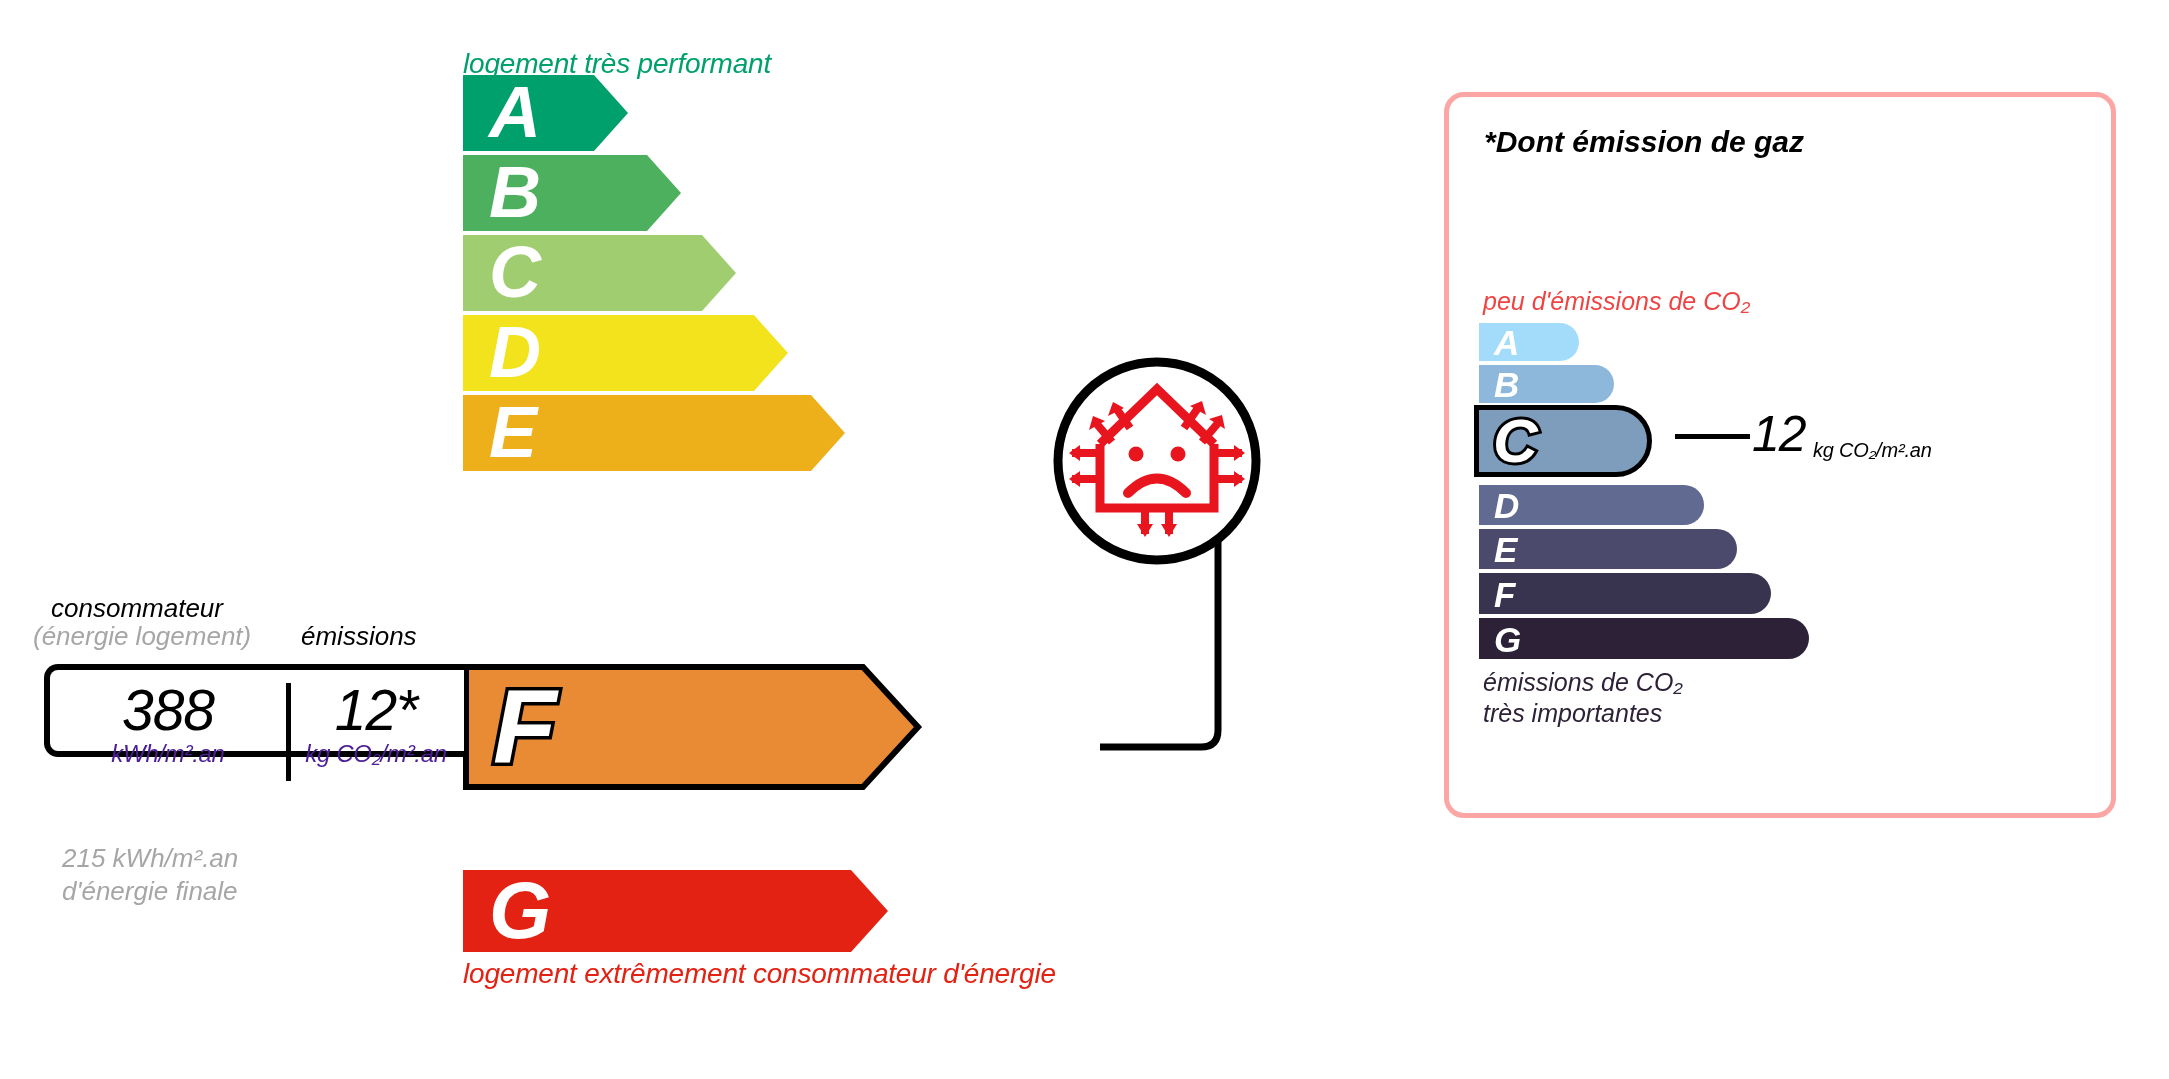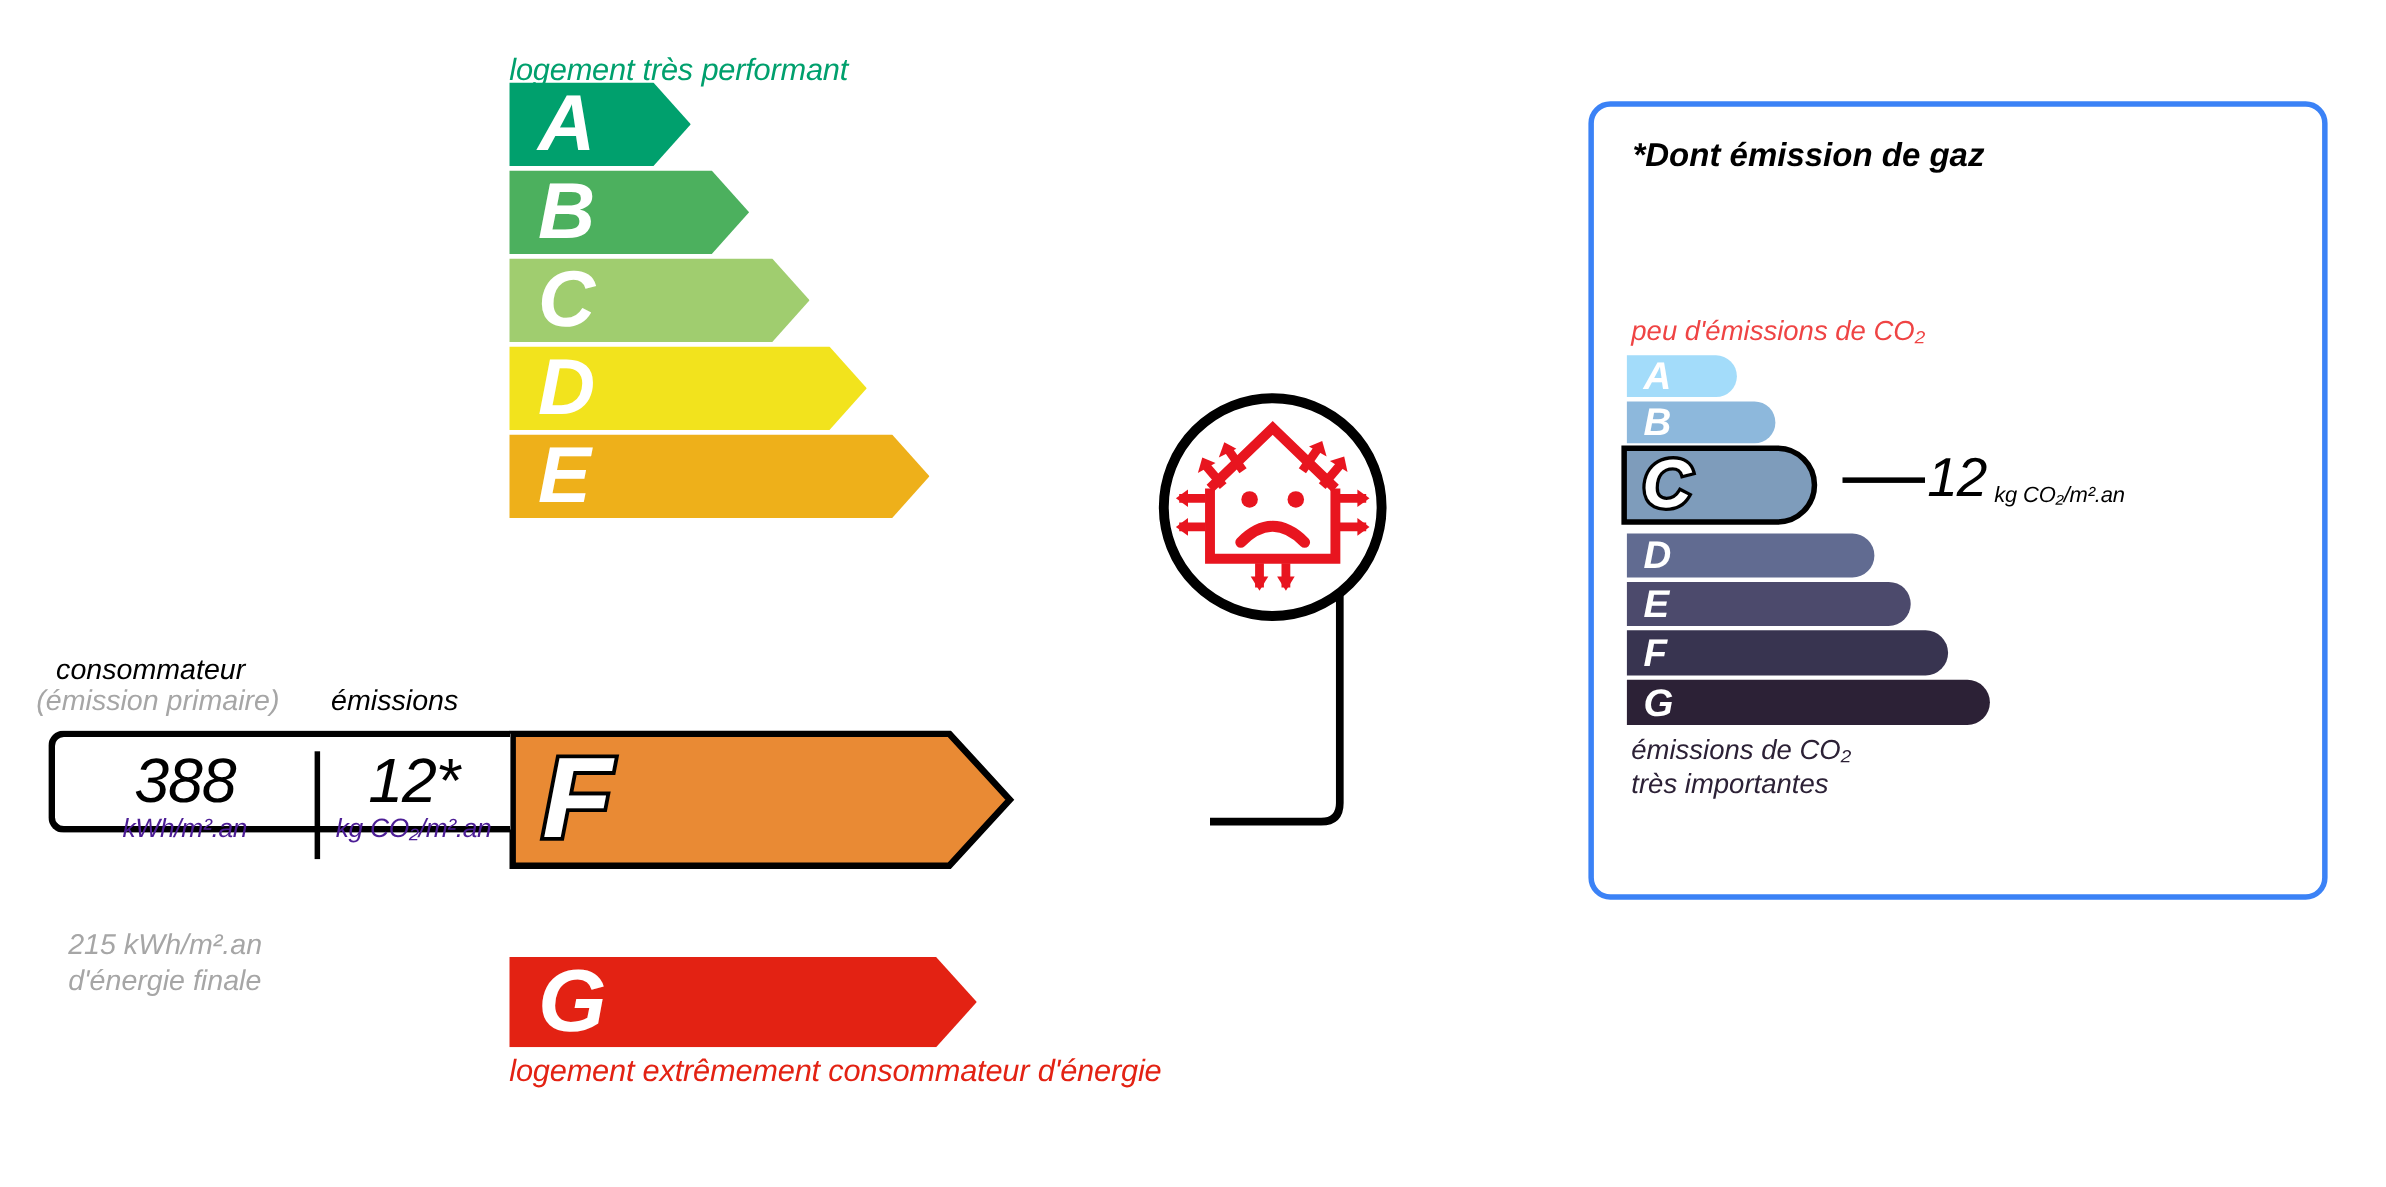--- a/index.html
+++ b/index.html
@@ -158,21 +158,21 @@
   }
 
   
   .co2-panel {
     position: absolute;
     left: 1444px;
     top: 92px;
     width: 672px;
     height: 726px;
     box-sizing: border-box;
-    border: 5px solid #3b82f6;
+    border: 5px solid #fca5a5;
     border-radius: 20px;
     background: #ffffff;
   }
   .co2-title {
     position: absolute;
     left: 35px;
     top: 27px;
     font-size: 30px;
     font-weight: bold;
     color: #000;
@@ -296,21 +296,21 @@
   <div class="bar gbar" style="top:870px;height:82px;width:425px;">
     <svg width="425" height="82" viewBox="0 0 425 82">
       <path d="M0 0 H388 L425 41 L388 82 H0 Z" fill="#e32213"></path>
     </svg>
     <span class="letter">G</span>
   </div>
 
   <div class="bottom-label">logement extrêmement consommateur d'énergie</div>
 
   <div class="cap-consumption">consommateur</div>
-  <div class="cap-primary">(émission primaire)</div>
+  <div class="cap-primary">(énergie logement)</div>
   <div class="cap-emissions">émissions</div>
 
   <div class="value-box">
     <div class="vb-cell left">
       <div class="vb-num">388</div>
       <div class="vb-unit">kWh/m².an</div>
     </div>
     <div class="vb-divider"></div>
     <div class="vb-cell right">
       <div class="vb-num">12*</div>

